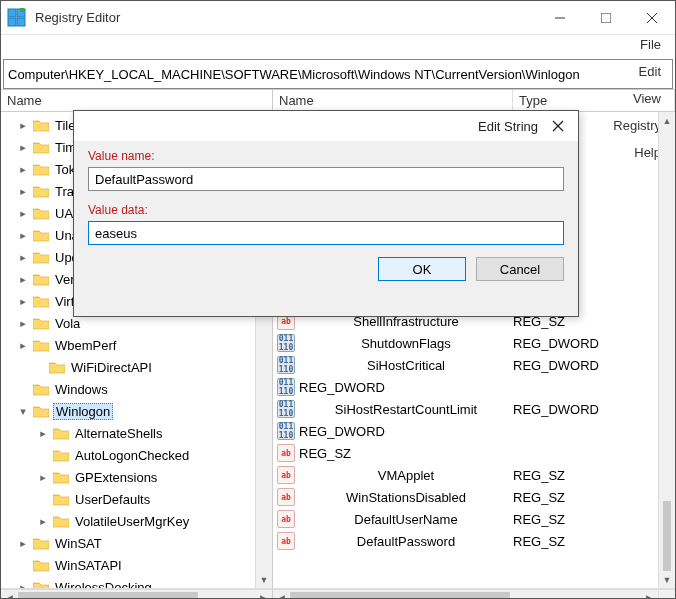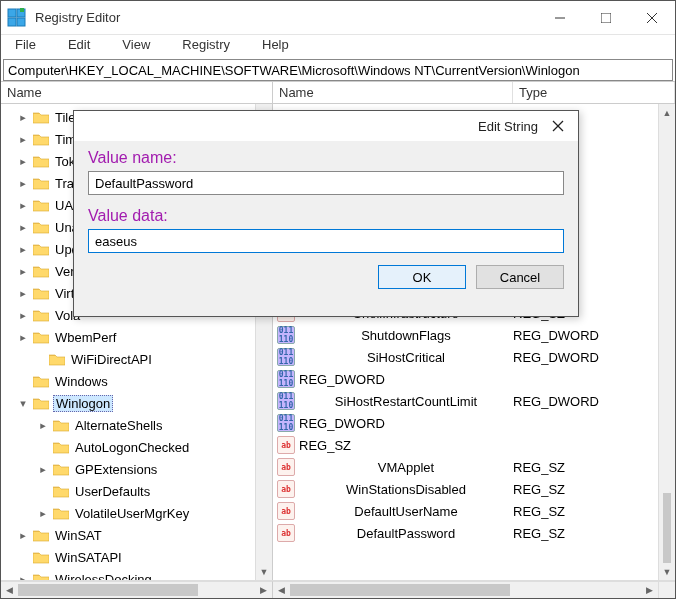--- a/index.html
+++ b/index.html
@@ -16,24 +16,24 @@
   
   .titlebar {
     height: 34px; display: flex; align-items: center;
     background: #fff; border-bottom: 1px solid #e5e5e5;
   }
   .titlebar .icon { width: 20px; height: 20px; margin: 0 8px 0 6px; }
   .titlebar .title { flex: 1; color: #333; font-size: 13px; }
   .winbtn { width: 46px; height: 34px; display: flex; align-items: center; justify-content: center; color: #555; }
   .winbtn svg { width: 10px; height: 10px; stroke: #333; stroke-width: 1; fill: none; }
   
-  .menubar { height: 24px; display: flex; align-items: flex-start; padding: 0 6px; color: #333; gap: 16px; }
+  .menubar { height: 24px; display: flex; align-items: flex-end; padding: 0 6px; color: #333; gap: 8px; flex-direction: column; }
   .menuitem { padding: 2px 8px; }
   
-  .addressbar { height: 22px; border: 1px solid #888; margin: 0 2px; padding: 6px 4px; font-size: 13px; display: flex; align-items: center; overflow: hidden; white-space: nowrap; }
+  .addressbar { height: 22px; border: 1px solid #888; margin: 0 2px; padding: 14px 4px; font-size: 13px; display: flex; align-items: center; overflow: hidden; white-space: nowrap; }
   
   .split { display: flex; height: calc(100% - 34px - 24px - 22px - 18px); border-top: 1px solid #ccc; }
   .tree-panel { width: 272px; border-right: 1px solid #ccc; position: relative; overflow: hidden; }
   .list-panel { flex: 1; position: relative; overflow: hidden; }
   
   .tree-header { height: 22px; border-bottom: 1px solid #ccc; background: #fff; }
   .tree-header .col { height: 100%; display: flex; align-items: center; padding-left: 6px; color: #333; }
   .tree { padding: 2px 0; }
   .tree-row { display: flex; align-items: center; height: 22px; padding-left: 6px; white-space: nowrap; }
   .tree-row .exp { width: 12px; text-align: center; color: #666; font-size: 11px; }
@@ -46,21 +46,21 @@
   
   .list-header { height: 22px; border-bottom: 1px solid #ccc; display: flex; }
   .list-header .col { border-right: 1px solid #e0e0e0; padding-left: 6px; display: flex; align-items: center; color: #333; }
   .col-name { width: 240px; }
   .col-type { flex: 1; }
   .list-body { }
   .list-row { display: flex; align-items: center; height: 22px; }
   .list-row .iconcell { width: 26px; display: flex; justify-content: center; }
   .list-row .namecell { width: 214px; text-align: center; }
   .list-row .typecell { flex: 1; }
-  .binicon, .stricon { width: 18px; height: 18px; border: 1px solid #8aa; background: #c4b5fd; font-size: 8px; font-weight: bold; display: flex; align-items: center; justify-content: center; color: #36a; font-family: monospace; border-radius: 2px; }
+  .binicon, .stricon { width: 18px; height: 18px; border: 1px solid #8aa; background: #e5e5e5; font-size: 8px; font-weight: bold; display: flex; align-items: center; justify-content: center; color: #36a; font-family: monospace; border-radius: 2px; }
   .stricon { color: #d33; border-color: #daa; background: #fdf2ee; }
   
   .vscroll { position: absolute; right: 0; top: 22px; bottom: 0; width: 17px; background: #f0f0f0; border-left: 1px solid #ddd; display: flex; flex-direction: column; }
   .vscroll .arrow { height: 17px; display: flex; align-items: center; justify-content: center; color: #666; font-size: 9px; }
   .vscroll .thumb { background: #c8c8c8; margin: 0 2px; }
   .hscroll { height: 17px; background: #f0f0f0; border-top: 1px solid #ddd; display: flex; }
   .hscroll .arrow { width: 17px; display: flex; align-items: center; justify-content: center; color: #666; font-size: 9px; }
   .hscroll .track { flex: 1; position: relative; }
   .hscroll .thumb { position: absolute; top: 2px; bottom: 2px; background: #c8c8c8; }
   
@@ -70,21 +70,21 @@
   
   .dialog {
     position: absolute; left: 72px; top: 109px; width: 506px; height: 207px;
     background: #f0f0f0; border: 1px solid #555; box-shadow: 2px 2px 8px rgba(0,0,0,.2);
     z-index: 10;
   }
   .dialog .dtitlebar { height: 30px; background: #fff; display: flex; align-items: center; padding-left: 10px; }
   .dialog .dtitle { flex: 1; font-size: 13px; color: #222; text-align: right; }
   .dialog .dclose { width: 40px; height: 30px; display: flex; align-items: center; justify-content: center; }
   .dialog .dbody { padding: 8px 14px 0 14px; }
-  .dialog .lbl { font-size: 16px; color: #a21caf; margin-bottom: 4px; }
+  .dialog .lbl { font-size: 12px; color: #b91c1c; margin-bottom: 4px; }
   .dialog .field { width: 100%; height: 24px; border: 1px solid #888; background: #fff; padding: 2px 6px; font-family: inherit; font-size: 13px; margin-bottom: 12px; }
   .dialog .field.focus { border: 1px solid #0078d7; outline: none; }
   .dialog .buttons { display: flex; justify-content: flex-end; gap: 10px; padding: 0 14px 12px 0; }
   .dialog .btn { width: 88px; height: 24px; background: #e1e1e1; border: 1px solid #adadad; font-size: 13px; display: flex; align-items: center; justify-content: center; }
   .dialog .btn.default { border: 1px solid #0078d7; background: #e5f1fb; }
 </style>
 </head>
 <body>
 
 <div class="titlebar">

